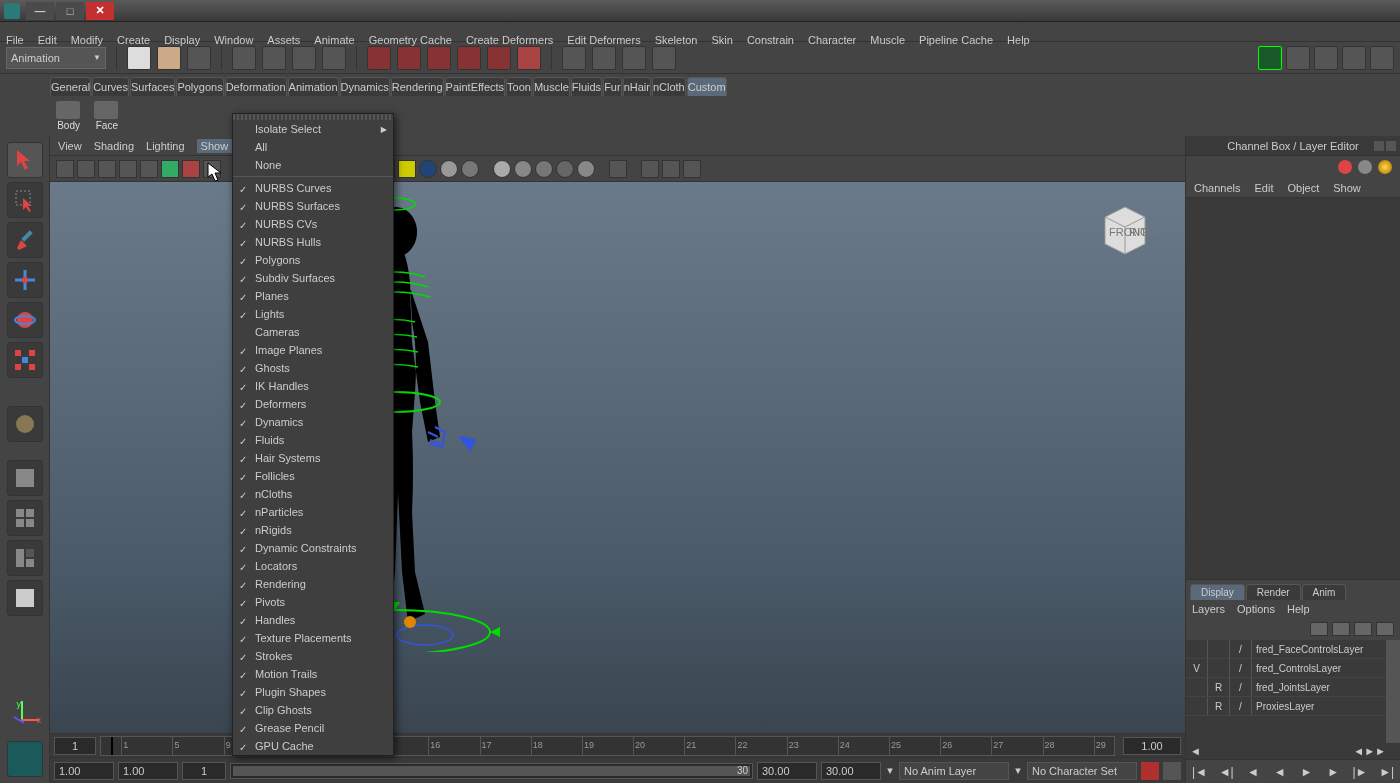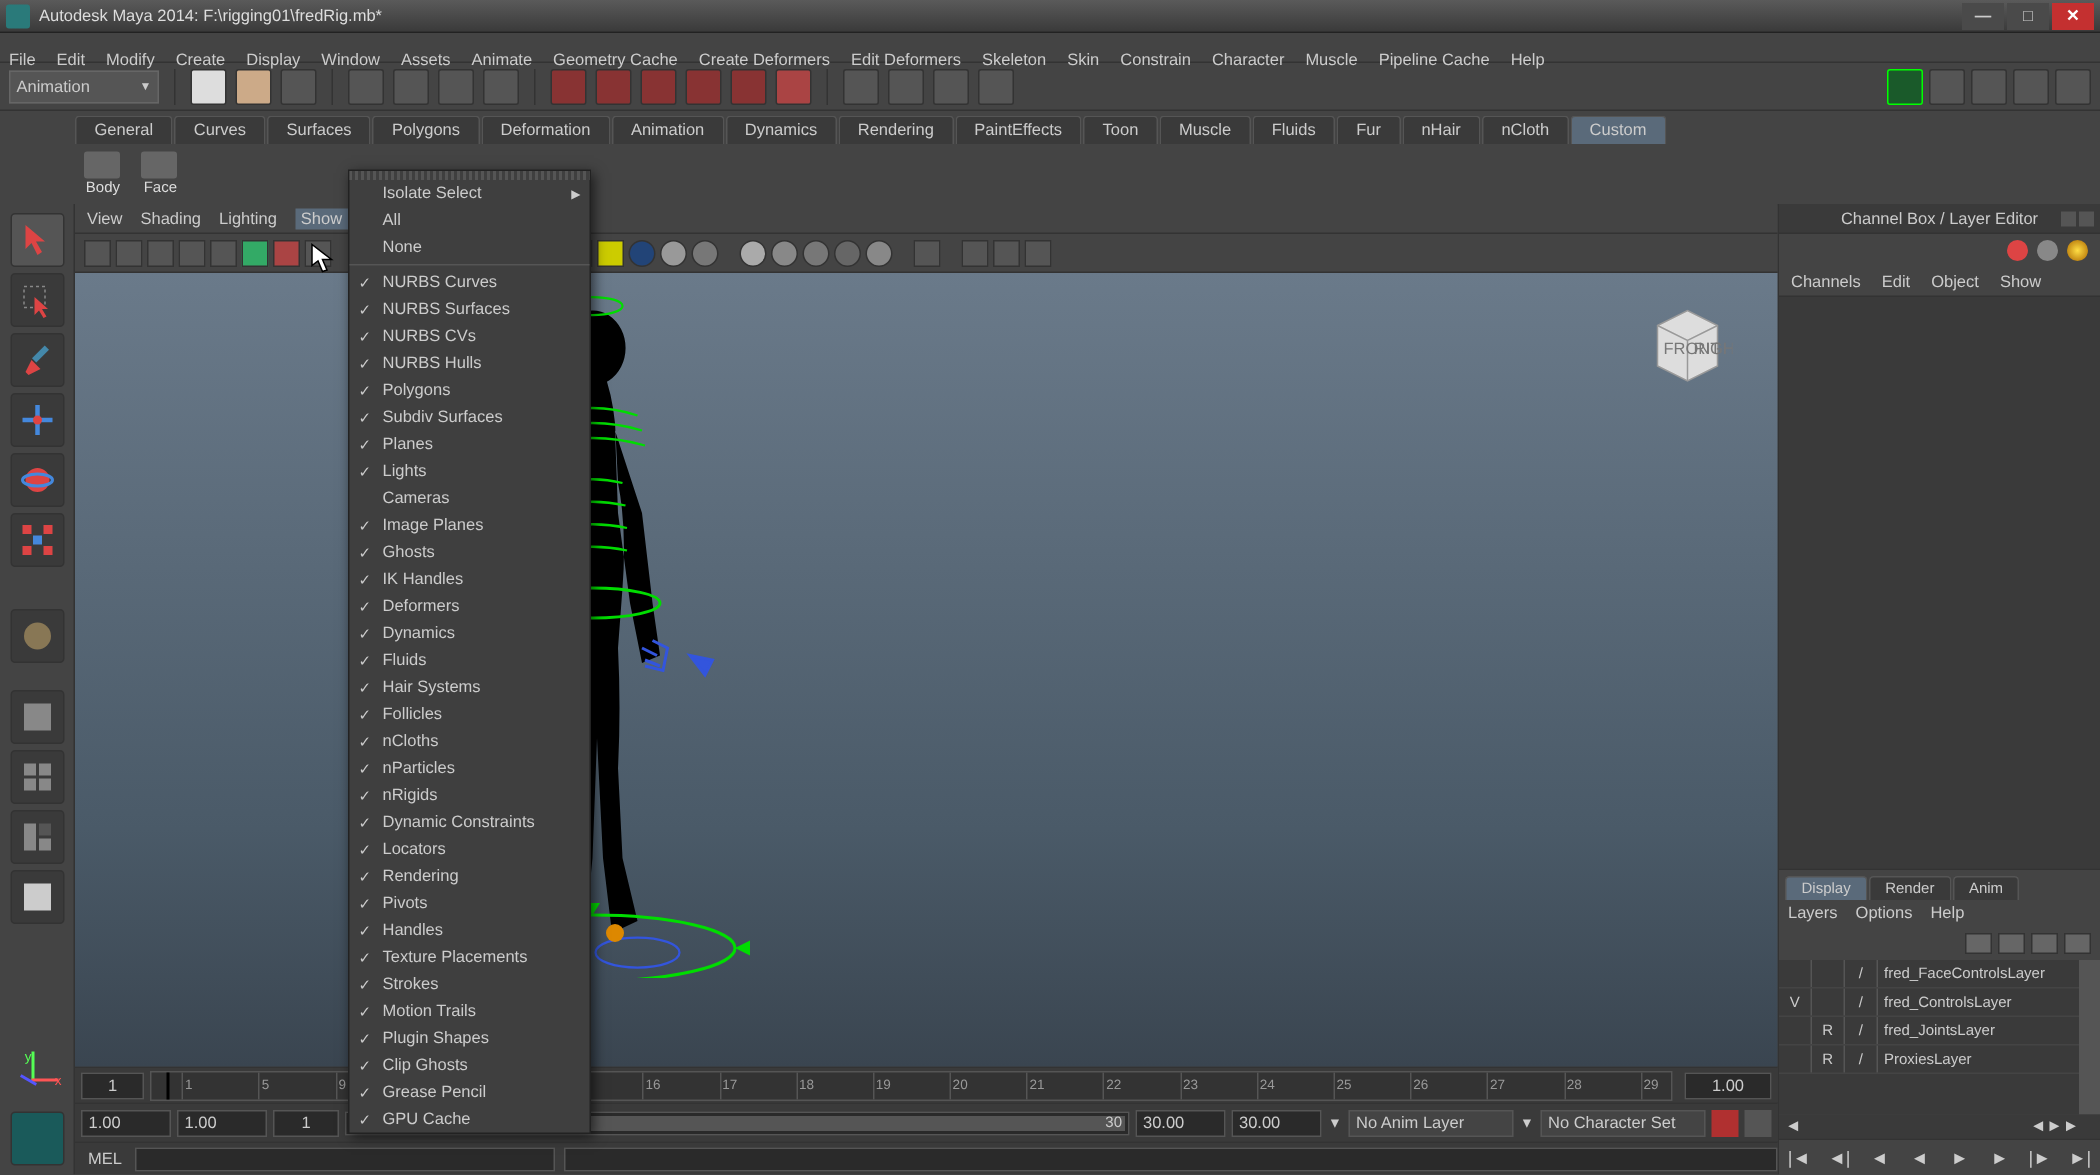--- a/index.html
+++ b/index.html
@@ -24,21 +24,21 @@
 .mode-select { width:100px; height:22px; background:#555; border:1px solid #666; display:flex; align-items:center; padding:0 4px; justify-content:space-between; }
 .mode-select .arrow { font-size:8px; }
 .tb-ico { width:24px; height:24px; background:#555; border:1px solid #333; border-radius:2px; }
 .tb-sep { width:1px; height:24px; background:#333; margin:0 4px; }
 .tb-right { margin-left:auto; display:flex; gap:4px; }
 .tb-right .tb-ico.green { background:#1a5a2a; border:1px solid #0f0; }
 
 
 .shelf { background:#444; border-bottom:1px solid #333; }
 .shelf-tabs { height:22px; display:flex; align-items:flex-end; padding-left:50px; gap:0; }
-.shelf-tab { padding:3px 12px; background:#3a3a3a; border:1px solid #555; border-bottom:none; border-radius:3px 3px 0 0; margin-right:1px; color:#ccc; }
+.shelf-tab { padding:3px 0; background:#3a3a3a; border:1px solid #555; border-bottom:none; border-radius:3px 3px 0 0; margin-right:1px; color:#ccc; }
 .shelf-tab.active { background:#5a6a7a; }
 .shelf-body { height:40px; display:flex; align-items:center; padding:0 8px; gap:14px; }
 .shelf-group { display:flex; flex-direction:column; align-items:flex-end; gap:1px; }
 .shelf-group .gicon { width:24px; height:18px; background:#666; border-radius:2px; }
 .shelf-group .glabel { font-size:10px; color:#ddd; }
 
 
 .main { position:absolute; top:136px; left:0; right:0; bottom:0; display:flex; }
 
 
@@ -118,21 +118,20 @@
 .cmd-in { width:280px; height:16px; background:#2a2a2a; border:1px solid #555; margin-right:6px; }
 .cmd-out { flex:1; height:16px; background:#2a2a2a; border:1px solid #555; }
 .pb-row1 { height:24px; display:flex; align-items:center; justify-content:space-around; border-top:1px solid #333; }
 .pb-btn { width:20px; height:16px; display:flex; align-items:center; justify-content:center; font-size:12px; color:#ccc; }
 </style>
 </head>
 <body>
 
 <div class="titlebar">
   <div class="ico"></div>
-  <div class="title">Autodesk Maya 2014: F:\rigging01\fredRig.mb*</div>
   <div class="winbtns">
     <div class="min">—</div>
     <div class="max">□</div>
     <div class="close">✕</div>
   </div>
 </div>
 
 <div class="menubar" id="menubar">
     <span>File</span>
     <span>Edit</span>
@@ -449,25 +448,20 @@
       <div class="rs-drop">
           <span>No Anim Layer</span>
         </div>
       <span style="width:10px;text-align:center">▾</span>
       <div class="rs-drop">
           <span>No Character Set</span>
         </div>
       <div class="rs-ico"></div>
       <div class="rs-ico" style="background:#555"></div>
     </div>
-    <div class="cmdline">
-      <div class="cmd-label">MEL</div>
-      <div class="cmd-in"></div>
-      <div class="cmd-out"></div>
-    </div>
   </div>
 
   <div class="rightpanel">
     <div class="rp-title">
       <span>Channel Box / Layer Editor</span>
       <div class="icos">
           <div></div>
           <div></div>
         </div>
     </div>

